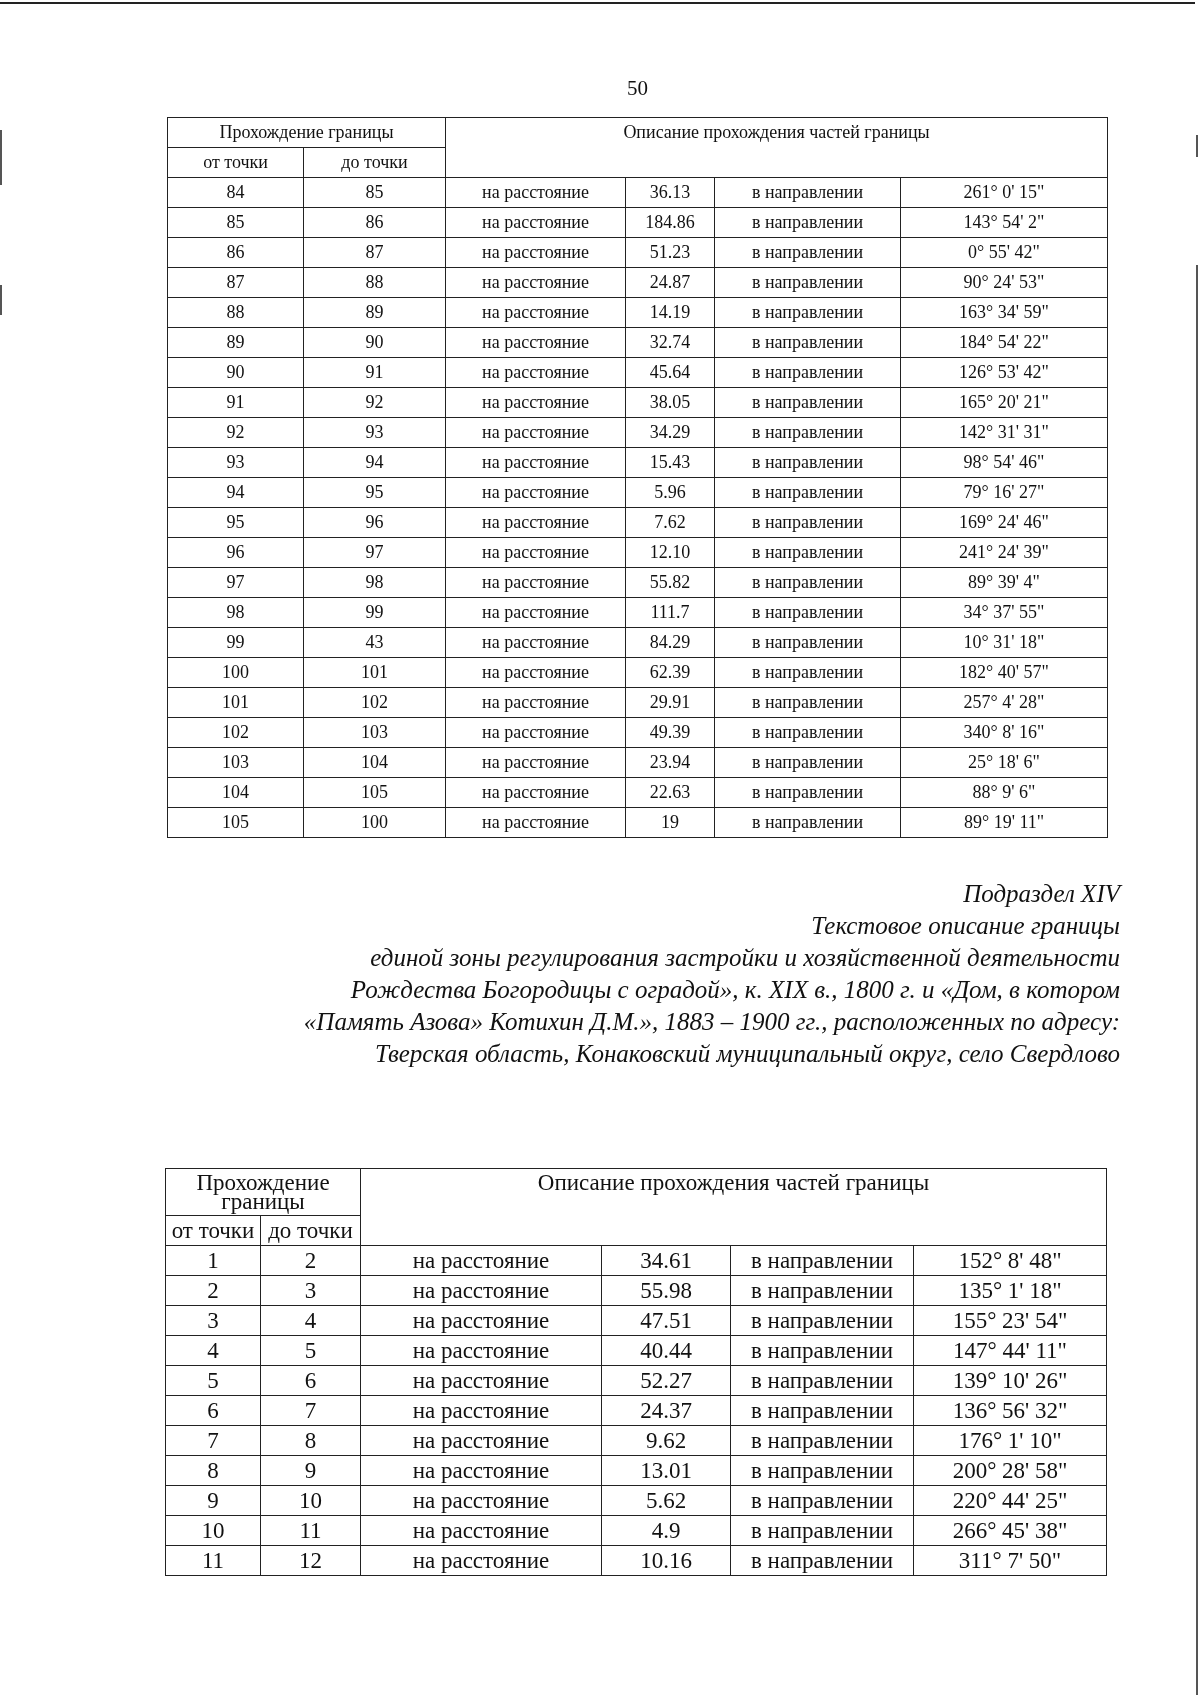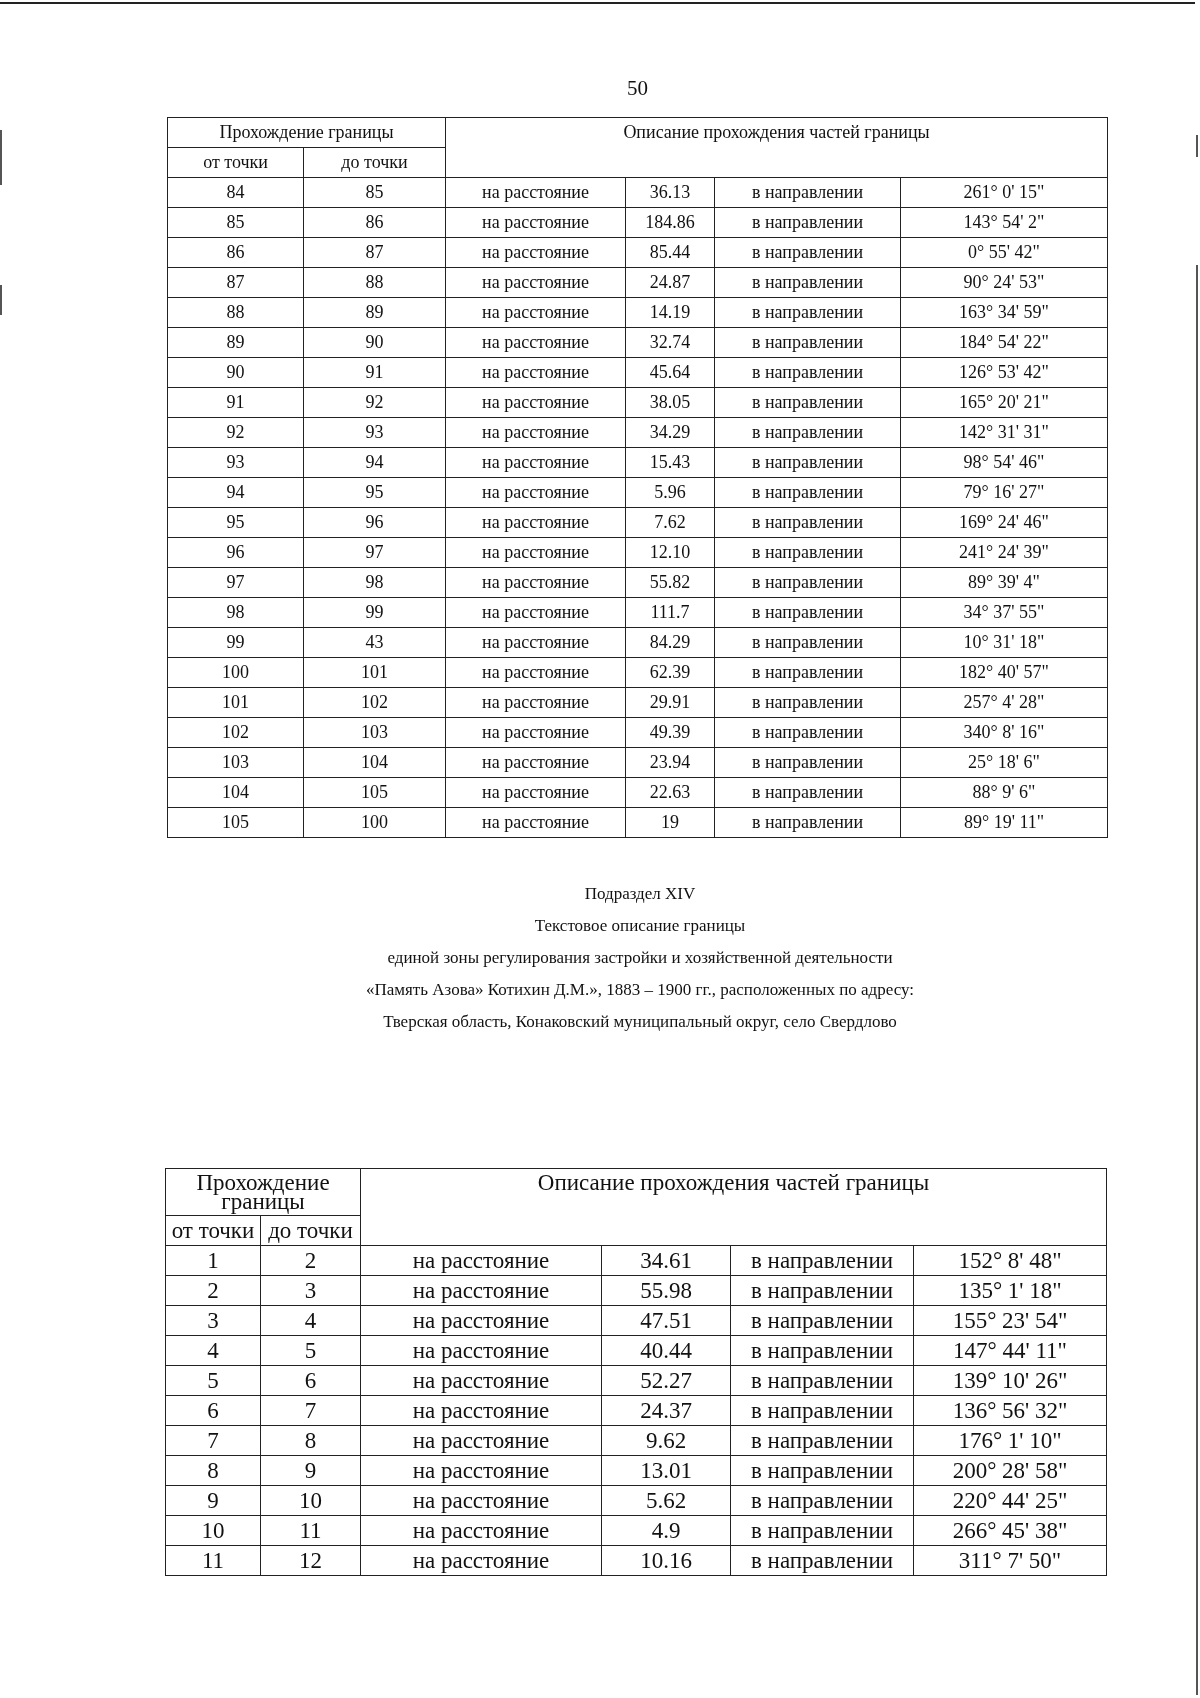--- a/index.html
+++ b/index.html
@@ -19,21 +19,21 @@
   #t1 .h2 td { height: 29px; }
   #t1 .desc-head { vertical-align: top; padding-top: 4px; }
   #t1 tbody td { height: 29px; }
 
   #t2 { left: 165px; top: 1168px; width: 941px; font-size: 23px; }
   #t2 .h1 td { height: 46px; line-height: 19px; }
   #t2 .h2 td { height: 29px; }
   #t2 .desc-head { vertical-align: top; padding-top: 4px; }
   #t2 tbody td { height: 29px; }
 
-  .heading { position: absolute; top: 878px; left: 160px; width: 960px; text-align: center; font-size: 17px; line-height: 32px; }
+  .heading { position: absolute; top: 878px; left: 160px; width: 960px; text-align: right; font-size: 25px; line-height: 32px; font-style: italic; }
   .heading div { white-space: nowrap; }
 </style>
 </head>
 <body>
 
 <div class="scan-top-line"></div>
 <div class="edge-mark" style="left:0;top:130px;height:55px;"></div>
 <div class="edge-mark" style="left:0;top:285px;height:30px;"></div>
 <div class="edge-mark" style="left:1196px;top:135px;height:22px;"></div>
 <div class="edge-mark" style="left:1196px;top:265px;height:1430px;"></div>
@@ -73,21 +73,21 @@
         <td>86</td>
         <td>на расстояние</td>
         <td>184.86</td>
         <td>в направлении</td>
         <td>143° 54' 2"</td>
       </tr>
       <tr>
         <td>86</td>
         <td>87</td>
         <td>на расстояние</td>
-        <td>85.44</td>
+        <td>51.23</td>
         <td>в направлении</td>
         <td>0° 55' 42"</td>
       </tr>
       <tr>
         <td>87</td>
         <td>88</td>
         <td>на расстояние</td>
         <td>24.87</td>
         <td>в направлении</td>
         <td>90° 24' 53"</td>
@@ -236,20 +236,21 @@
         <td>в направлении</td>
         <td>89° 19' 11"</td>
       </tr>
     </tbody>
 </table>
 
 <div class="heading">
   <div>Подраздел XIV</div>
   <div>Текстовое описание границы</div>
   <div>единой зоны регулирования застройки и хозяйственной деятельности</div>
+  <div>Рождества Богородицы с оградой», к. XIX в., 1800 г. и «Дом, в котором</div>
   <div>«Память Азова» Котихин Д.М.», 1883 – 1900 гг., расположенных по адресу:</div>
   <div>Тверская область, Конаковский муниципальный округ, село Свердлово</div>
 </div>
 
 <table class="boundary" id="t2">
   <colgroup>
     <col style="width:95px">
       <col style="width:100px">
       <col style="width:241px">
     <col style="width:129px">

